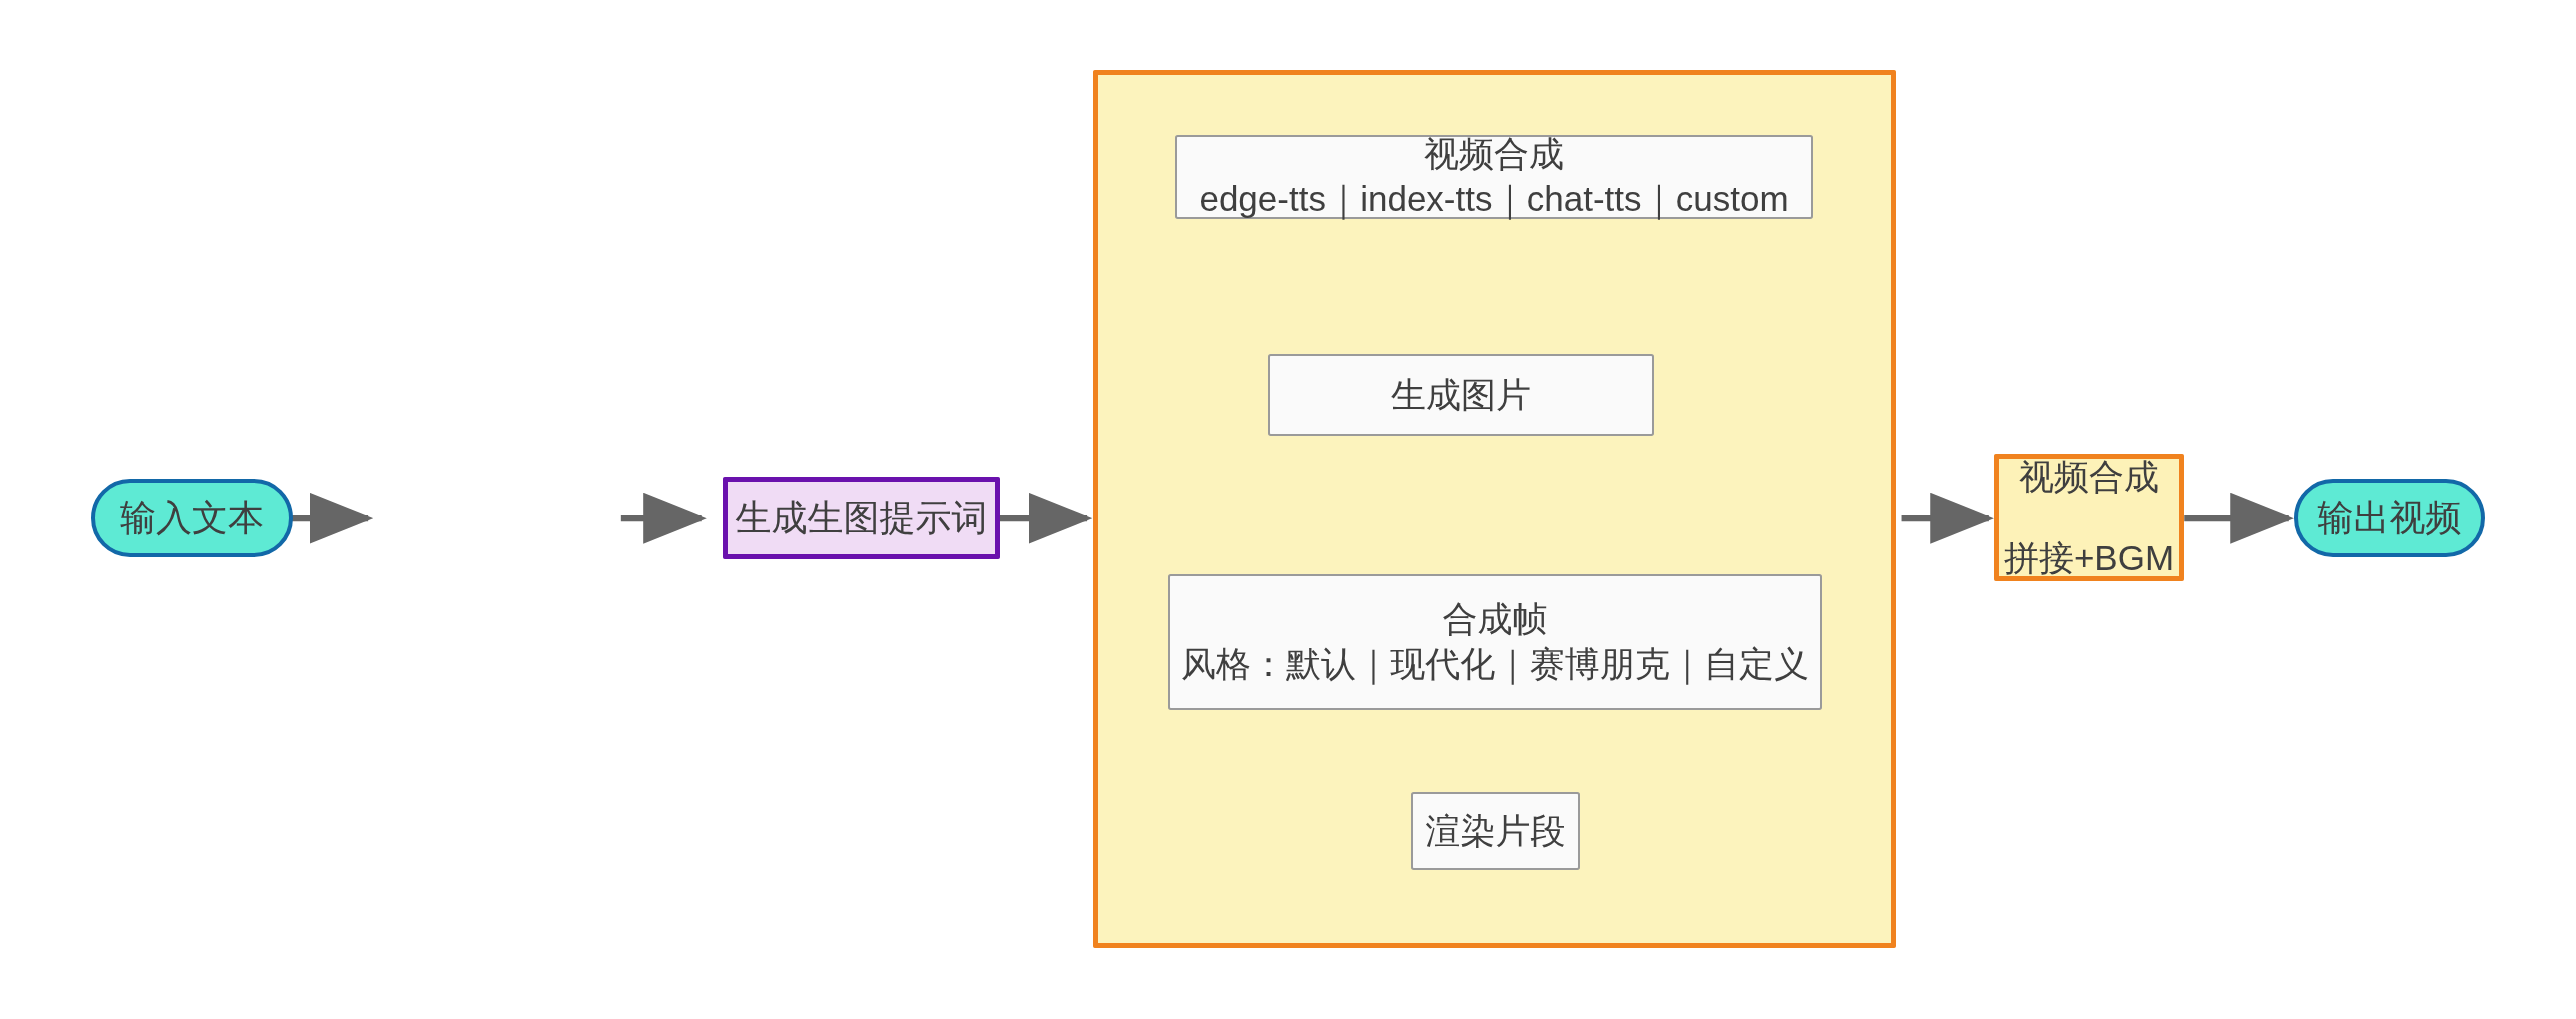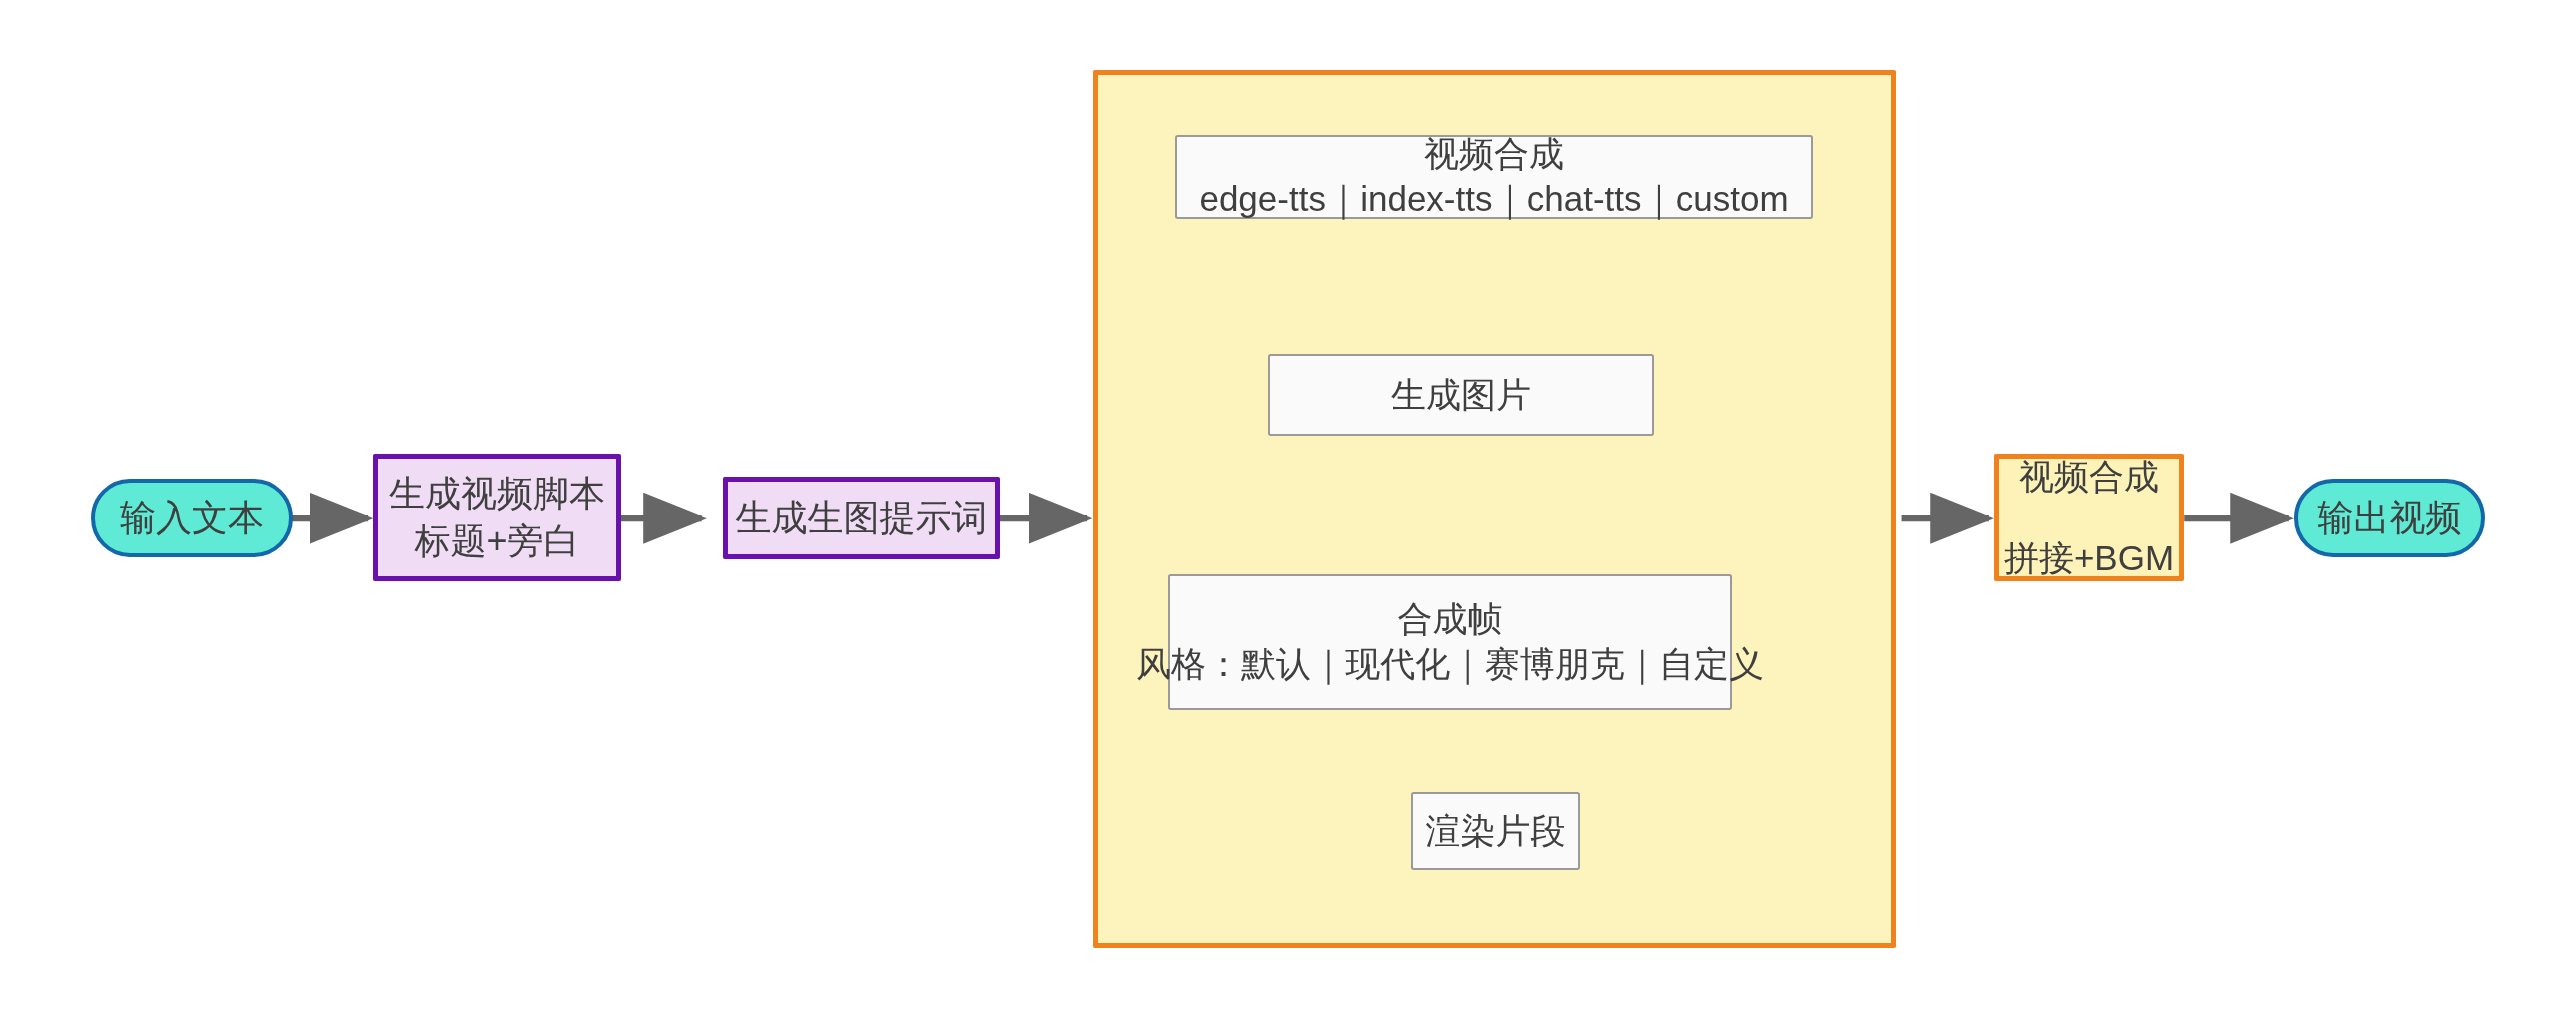--- a/index.html
+++ b/index.html
@@ -104,39 +104,35 @@
 
     <line x1="2403" y1="570" x2="2518" y2="570" stroke="#666666" stroke-width="7" marker-end="url(#ah)"></line>
   </svg>
 
   <div class="subgraph" style="left:1093px; top:70px; width:803px; height:878px;"></div>
 
   <div class="node stadium" style="left:91px; top:479px; width:202px; height:78px;">
     <span class="line1">输入文本</span>
   </div>
 
-  <div class="node purple" style="left:373px; top:454px; width:248px; height:127px;">
-    <span class="line1">生成视频脚本</span>
-    <span class="line2">标题+旁白</span>
-  </div>
 
   <div class="node purple" style="left:723px; top:477px; width:277px; height:82px;">
     <span class="line1">生成生图提示词</span>
   </div>
 
   <div class="node plain" style="left:1175px; top:135px; width:638px; height:84px;">
     <span class="line1">视频合成</span>
     <span class="line2">edge-tts｜index-tts｜chat-tts｜custom</span>
   </div>
 
   <div class="node plain" style="left:1268px; top:354px; width:386px; height:82px;">
     <span class="line1">生成图片</span>
   </div>
 
-  <div class="node plain" style="left:1168px; top:574px; width:564px; height:136px;">
+  <div class="node plain" style="left:1168px; top:574px; width:654px; height:136px;">
     <span class="line1">合成帧</span>
     <span class="line2">风格：默认｜现代化｜赛博朋克｜自定义</span>
   </div>
 
   <div class="node plain" style="left:1411px; top:792px; width:169px; height:78px;text-align:right;">
     <span class="line1">渲染片段</span>
   </div>
 
   <div class="node orange" style="left:1994px; top:454px; width:190px; height:127px;">
     <span class="line1">视频合成</span>

